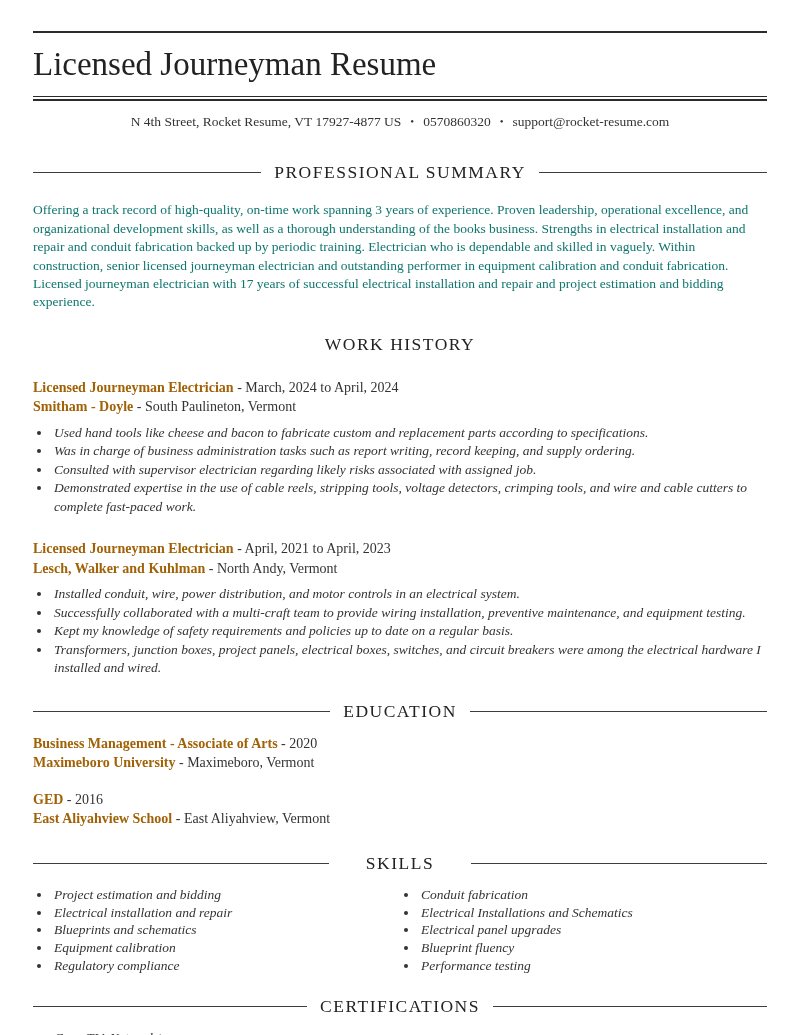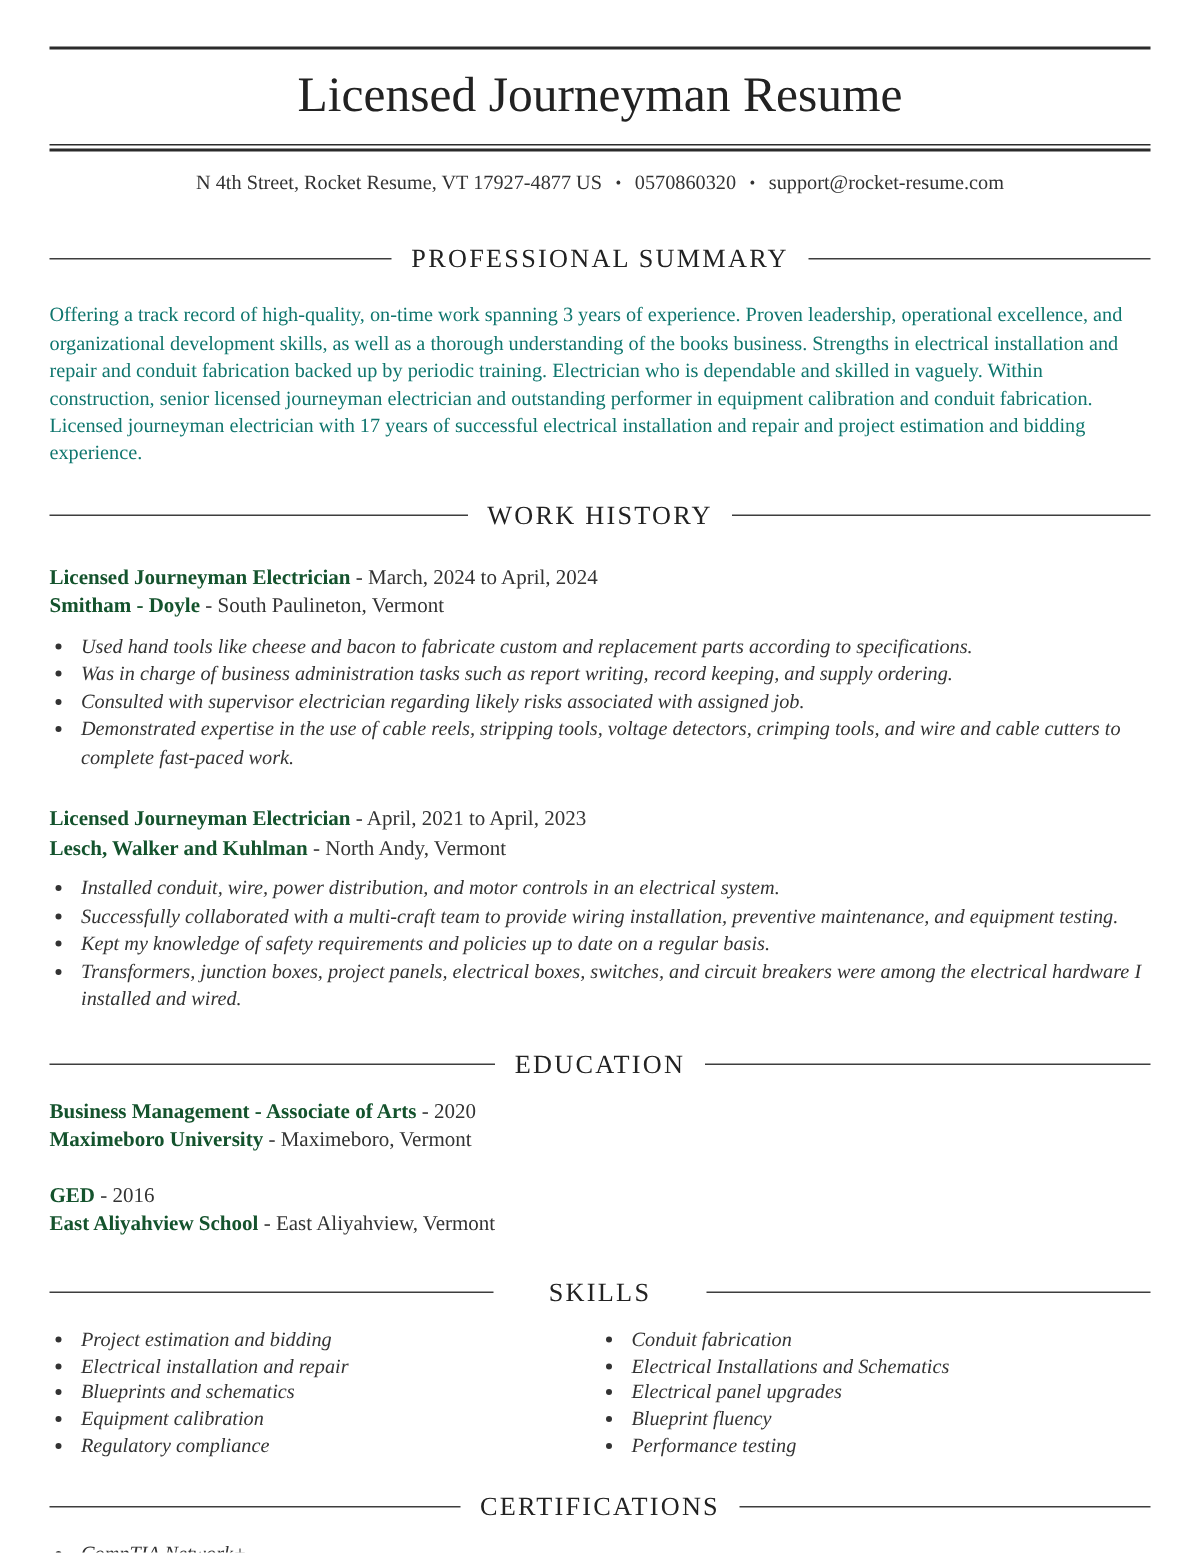--- a/index.html
+++ b/index.html
@@ -13,21 +13,21 @@
     overflow: hidden;
   }
   .page { padding: 0 33px; }
 
   
   .top-rule {
     margin-top: 31px;
     border-top: 2px solid #2b2b2b;
   }
   .doc-title {
-    text-align: center;
+    text-align: left;
     font-size: 33px;
     font-weight: 400;
     color: #222222;
     margin: 13px 0 12px 0;
     line-height: 1.15;
   }
   .bottom-rule {
     height: 5px;
     border-top: 1px solid #2b2b2b;
     border-bottom: 2px solid #2b2b2b;
@@ -58,42 +58,42 @@
   }
   .section-head h2 {
     margin: 0;
     padding: 0 13px;
     font-size: 17.5px;
     font-weight: 400;
     letter-spacing: 1.5px;
     white-space: nowrap;
   }
   .head-summary  { margin-top: 32px; }
-  .head-work     { margin-top: 21px; }
+  .head-work     { margin-top: 21px; flex-direction: column; }
   .head-edu      { margin-top: 23px; }
   .head-skills   { margin-top: 24px; gap: 24px; }
   .head-certs    { margin-top: 22px; }
 
   
   .summary-text {
     margin: 18px 0 0 0;
     font-size: 13.5px;
     line-height: 18.4px;
     color: #0f766e;
   }
 
   
   .job { margin-top: 22px; }
   .job + .job { margin-top: 23px; }
   .job-line {
     margin: 0;
     font-size: 14px;
     line-height: 19.5px;
   }
-  .job-line b, .edu-line b { color: #14532d; font-weight: 700; }
+  .job-line b, .edu-line b { color: #a16207; font-weight: 700; }
   ul.bullets {
     margin: 7px 0 0 0;
     padding-left: 19px;
   }
   ul.bullets li {
     font-size: 13.5px;
     line-height: 18.5px;
     padding-left: 2px;
     font-style: italic;
   }

